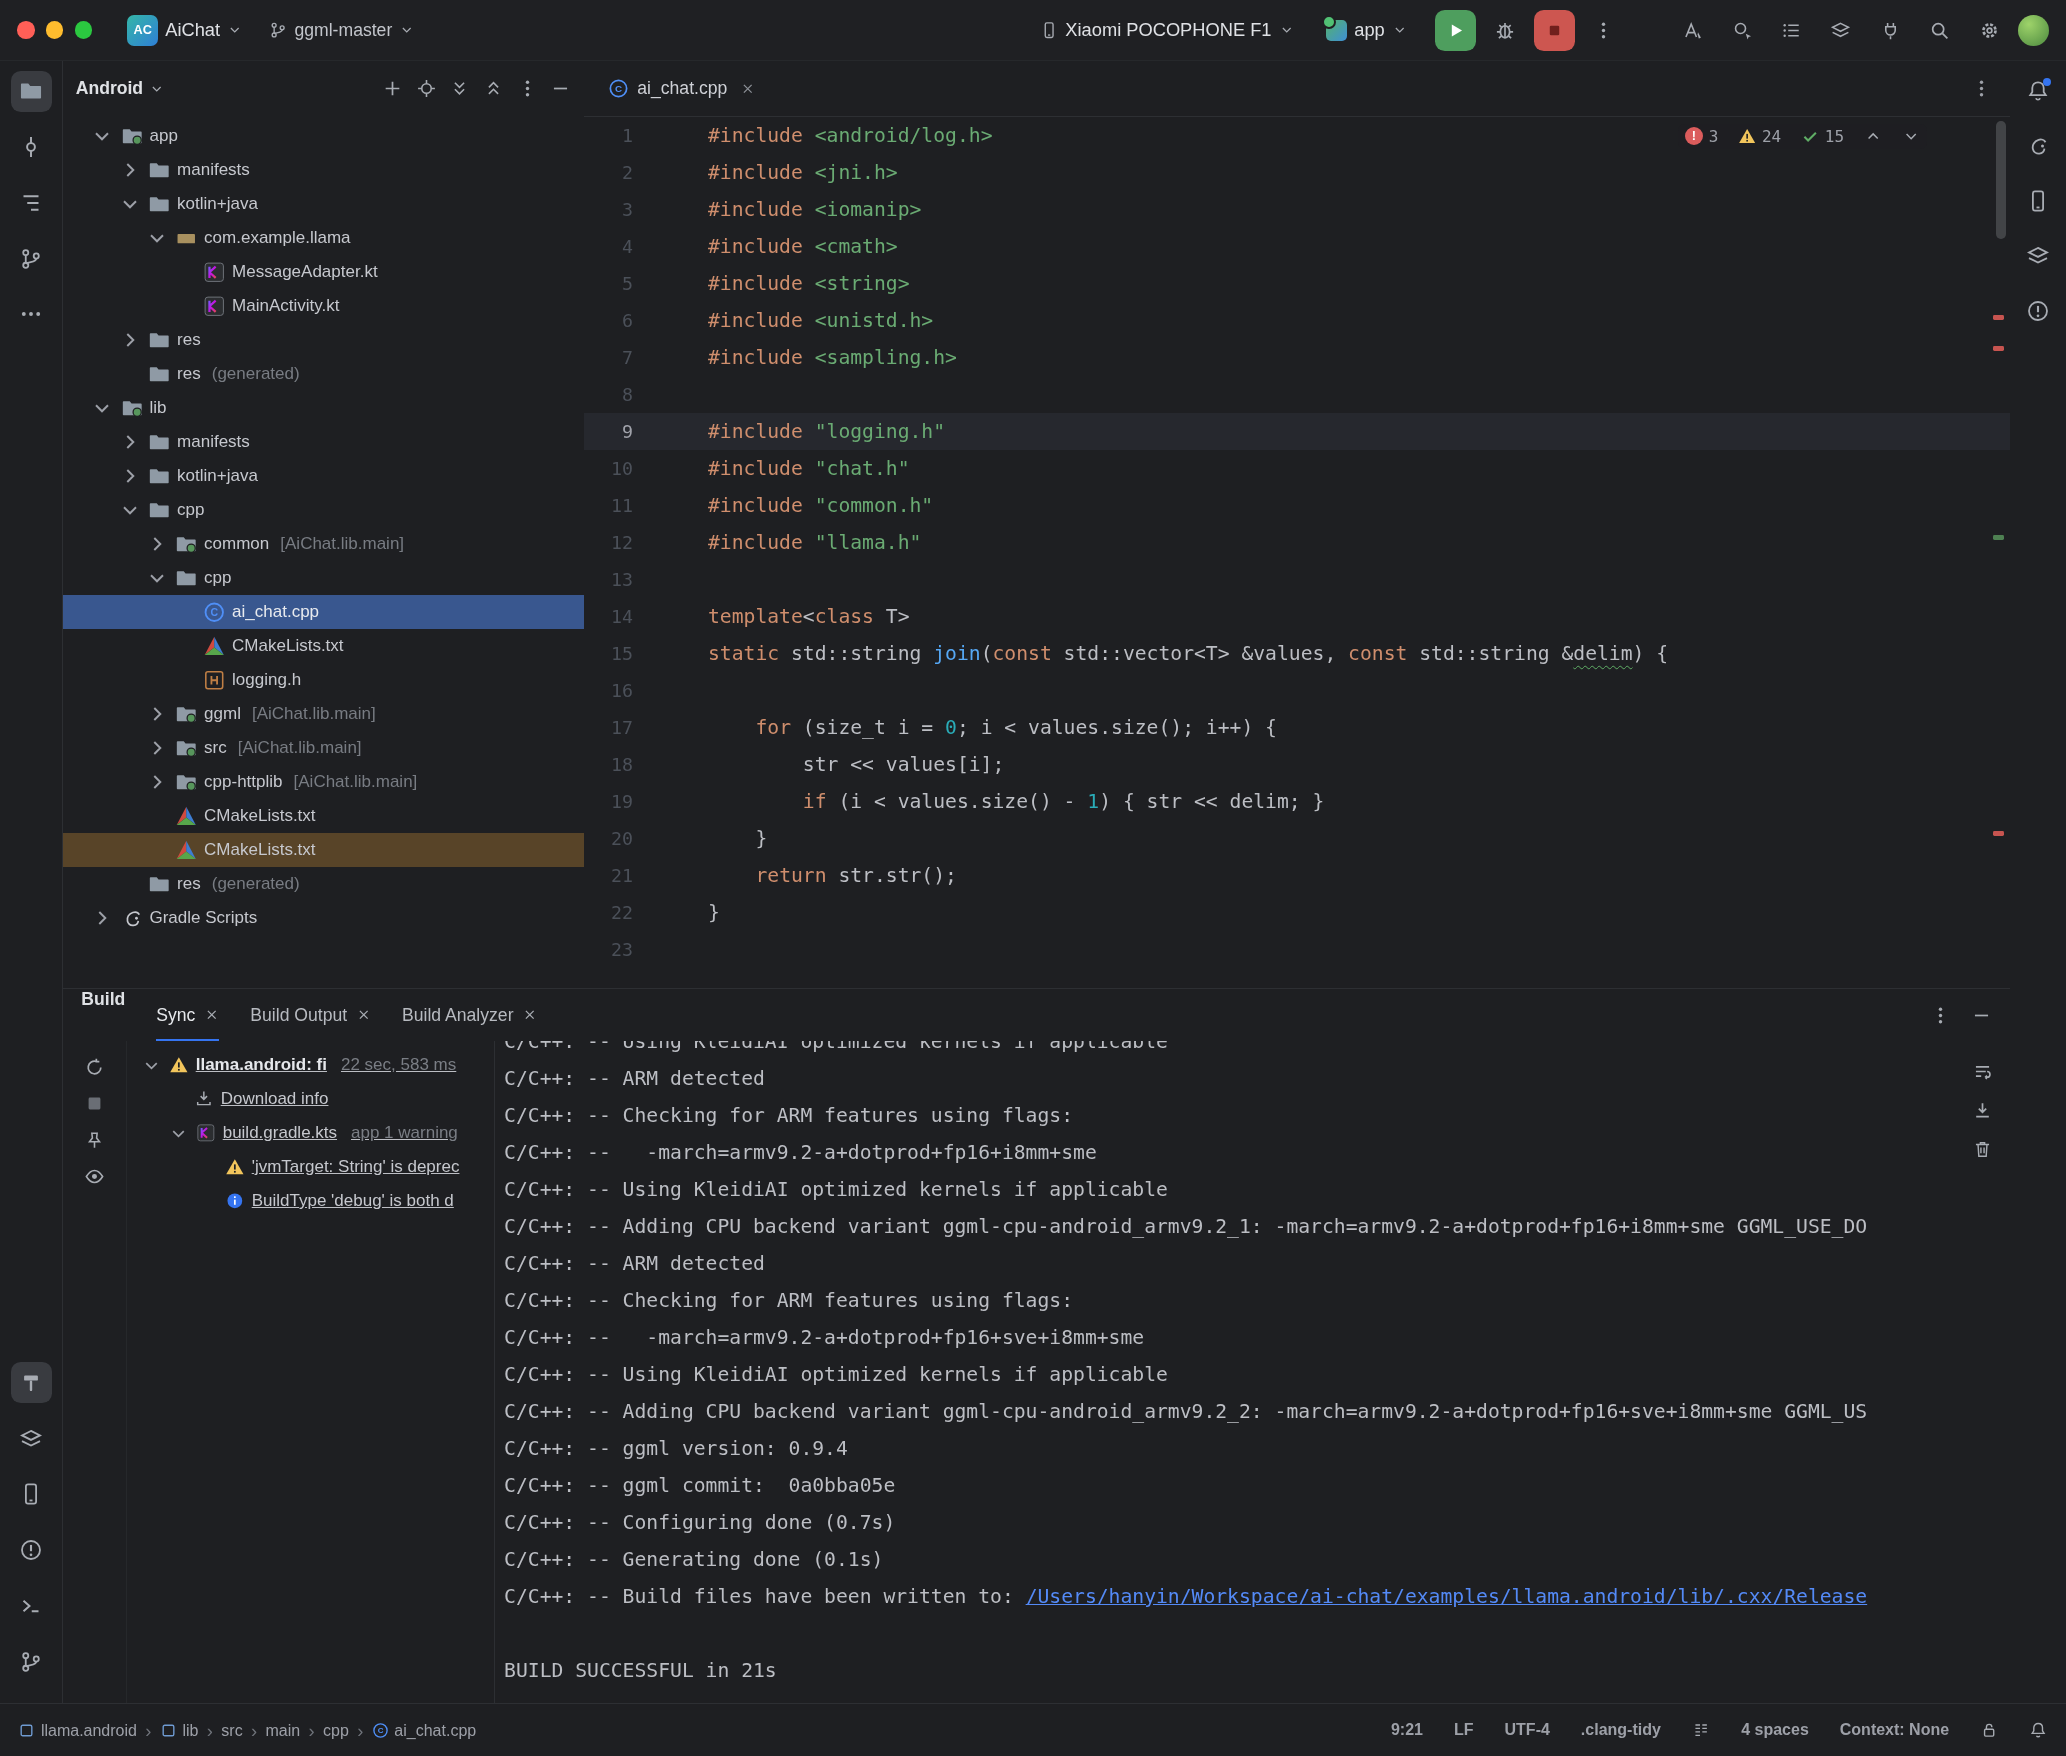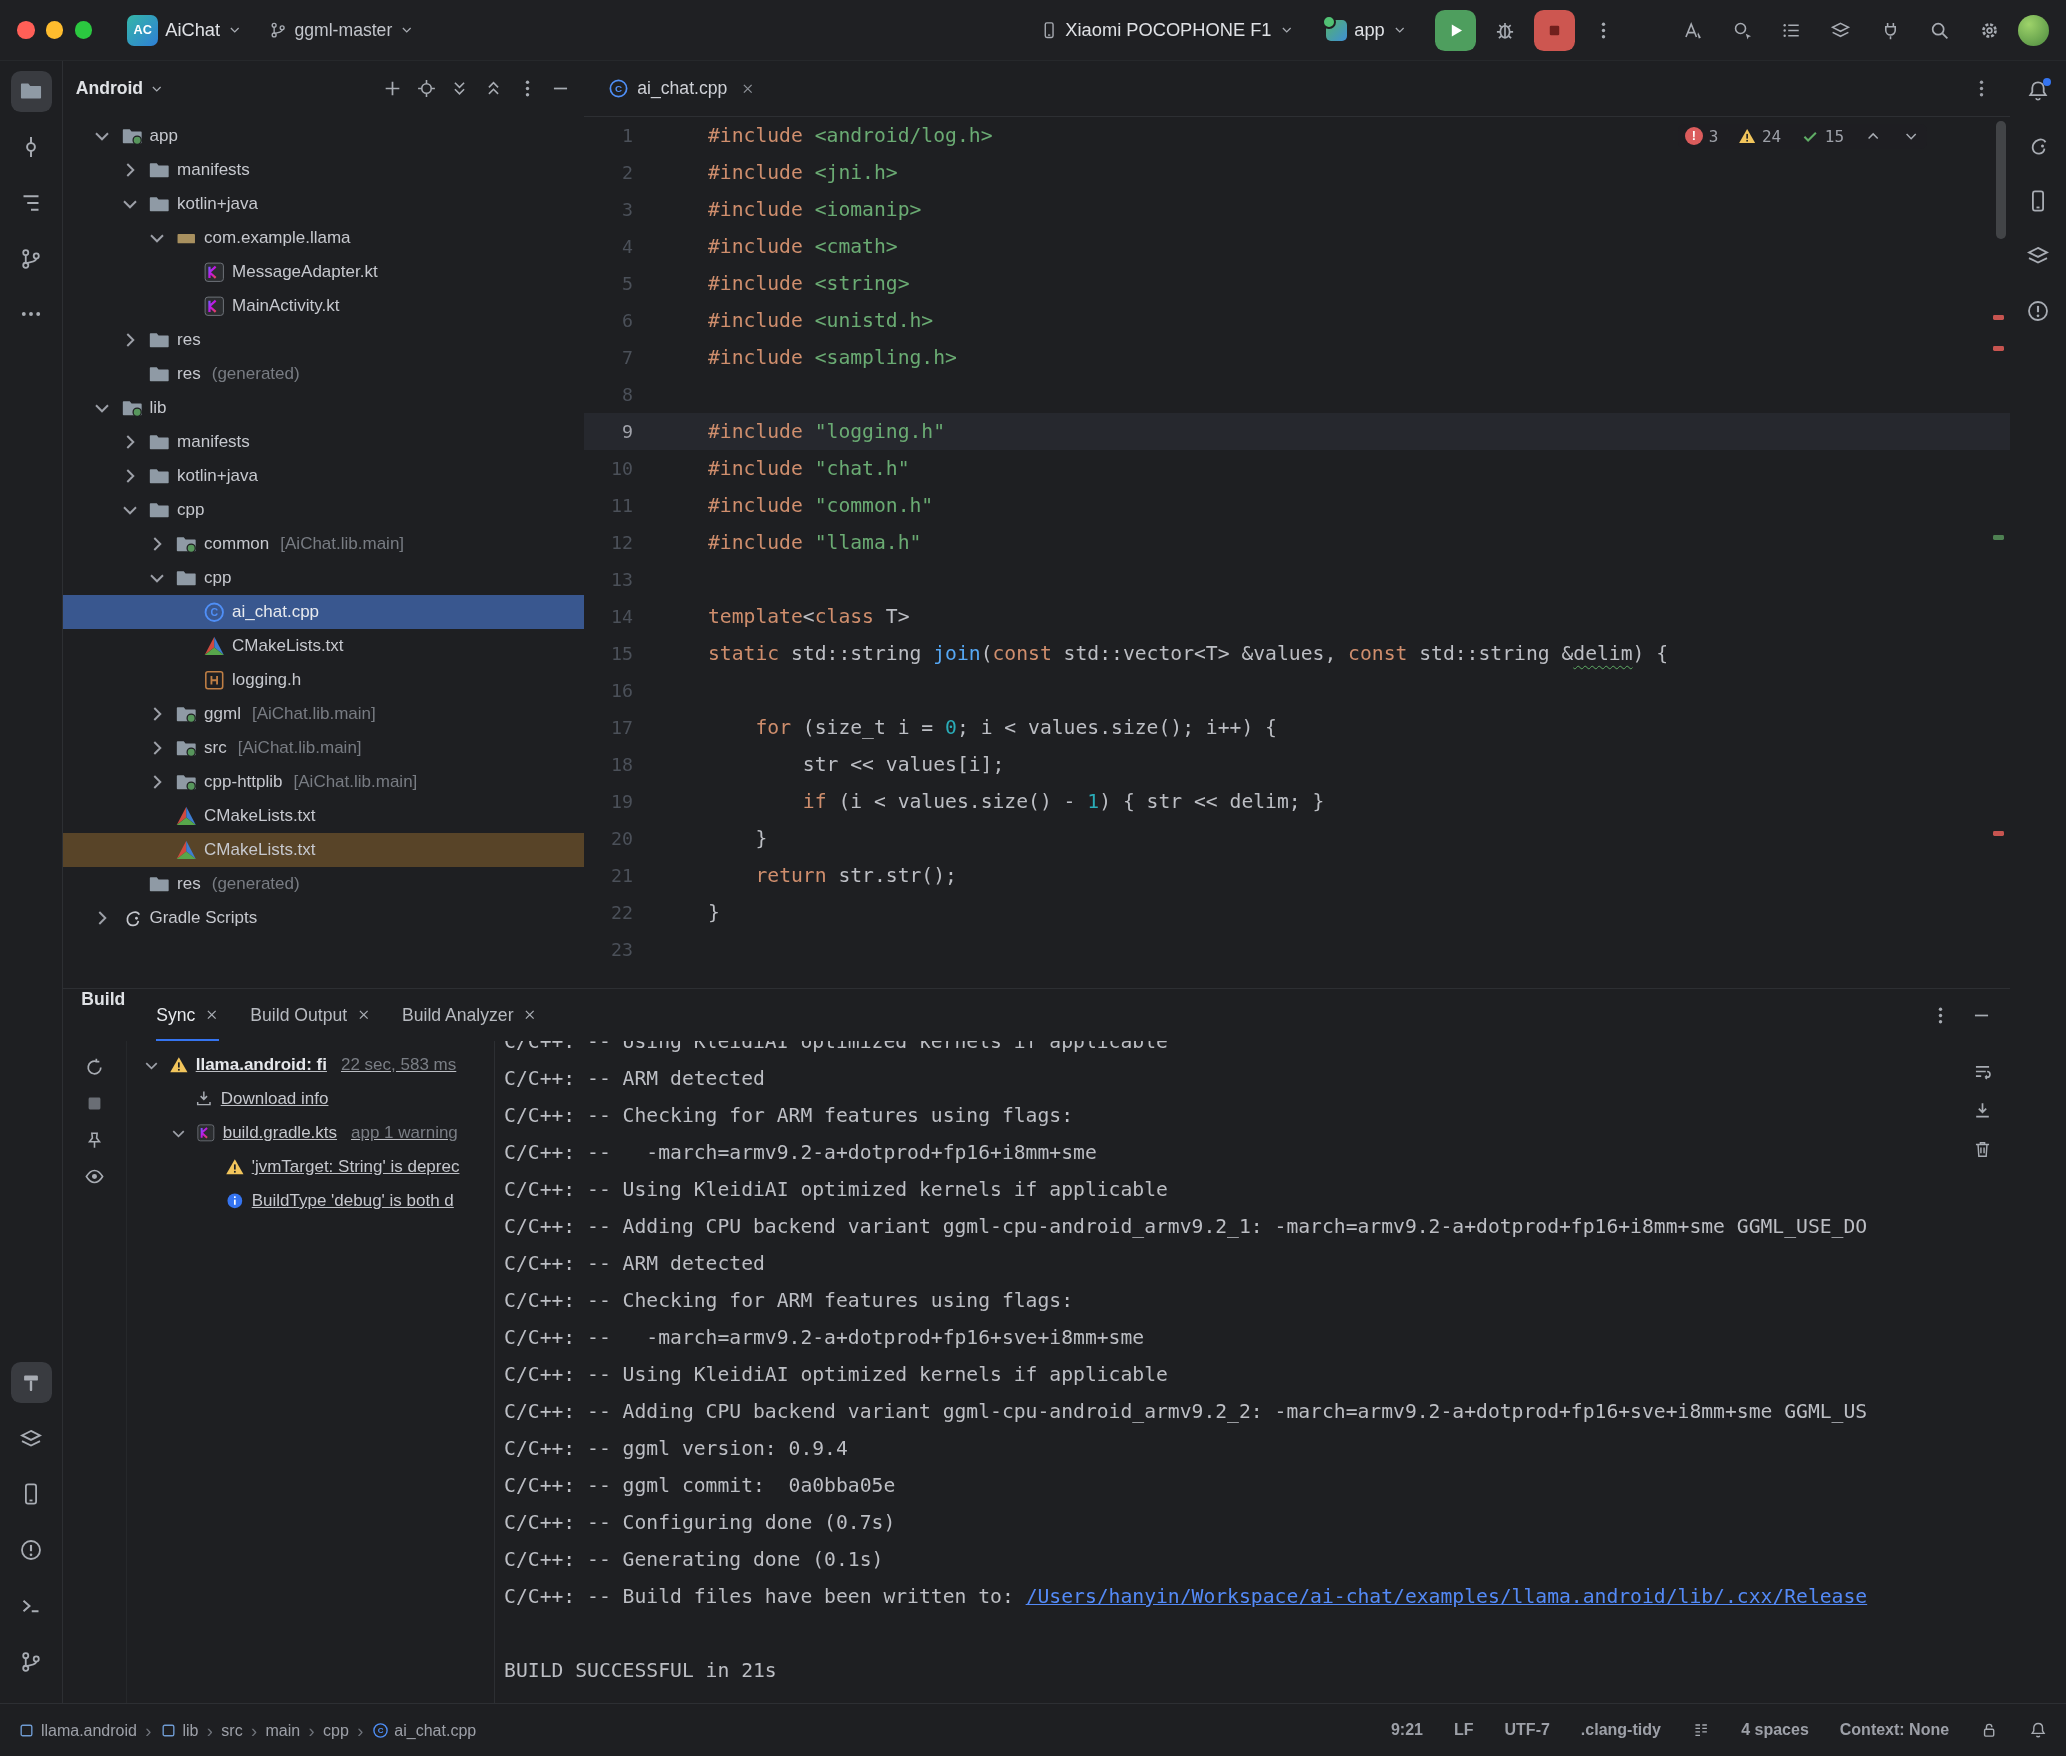--- a/index.html
+++ b/index.html
@@ -1150,21 +1150,21 @@
               <circle cx="8" cy="8" r="6.2" fill="none" stroke="#4f8ff7" stroke-width="1.3"></circle>
               <text x="8" y="10.8" font-size="7.5" text-anchor="middle" fill="#4f8ff7" font-weight="bold" font-family="sans-serif">C</text>
             </svg>
           </span>
           <span>ai_chat.cpp</span>
         </span>
       </div>
     <div class="sb-right">
       <span class="sb-item">9:21</span>
       <span class="sb-item">LF</span>
-      <span class="sb-item">UTF-7</span>
+      <span class="sb-item">UTF-4</span>
       <span class="sb-item">.clang-tidy</span>
       <span class="sb-item icn i26">
           <svg viewBox="0 0 16 16">
             <path d="M3 3.5h4M3 6.5h4M3 9.5h4M3 12.5h4M9 3.5h4M9 6.5h4M9 9.5h4" stroke="currentColor" stroke-width="1.1"></path>
           </svg>
         </span>
       <span class="sb-item">4 spaces</span>
       <span class="sb-item">Context: None</span>
       <span class="sb-item icn i26">
           <svg viewBox="0 0 16 16">

